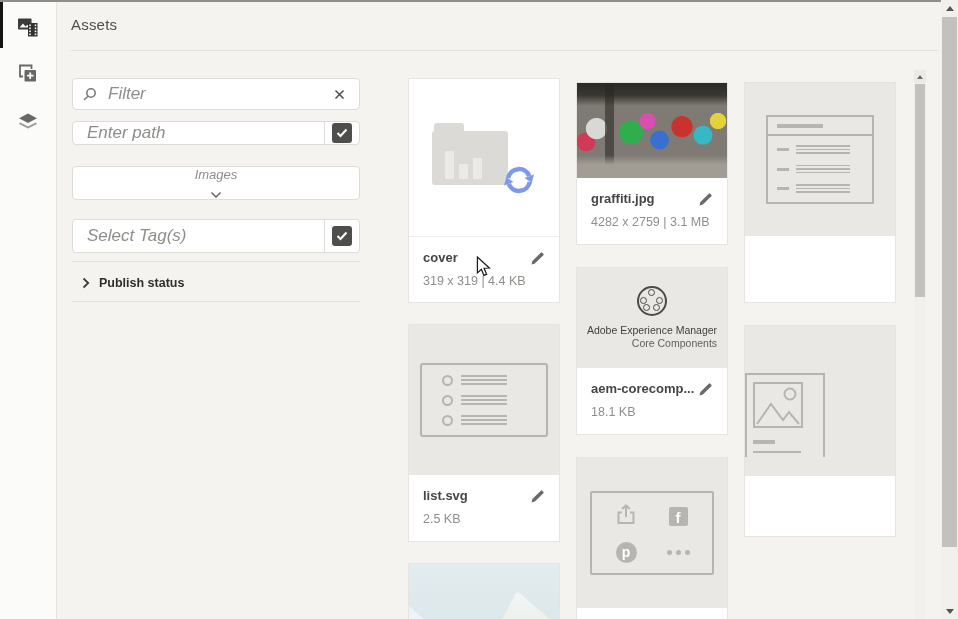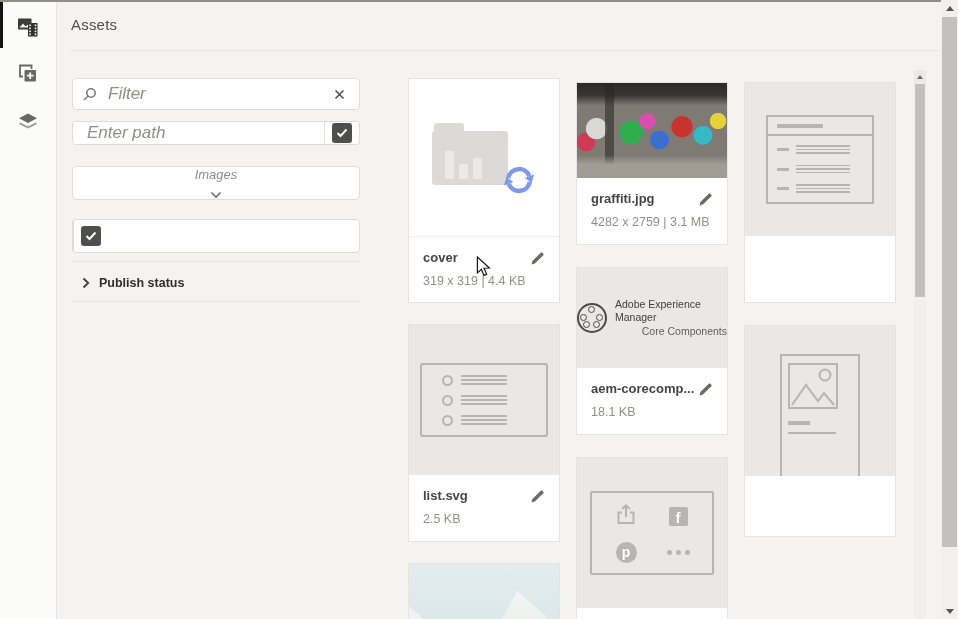--- a/index.html
+++ b/index.html
@@ -34,21 +34,21 @@
   .d1{top:261px;} .d2{top:301px;}
   .publish-row{position:absolute;left:82px;top:272px;height:22px;display:flex;align-items:center;gap:9px;}
   .publish-label{font-size:12.5px;font-weight:bold;color:#2f2f2d;}
 
   
   .col{position:absolute;width:152px;display:flex;flex-direction:column;}
   .col1{left:408px;top:78px;gap:21px;}
   .col2{left:576px;top:82px;gap:22px;}
   .col3{left:744px;top:82px;gap:22px;}
   .card{background:#fff;border:1px solid #e5e4e0;border-radius:0;overflow:hidden;flex:none;box-sizing:border-box;}
-  .thumb{width:150px;background:#e9e8e4;position:relative;overflow:hidden;}
+  .thumb{width:150px;background:#e9e8e4;position:relative;overflow:hidden;flex-direction:column;}
   .caption{padding:13px 14px 15px;}
   .name-row{display:flex;align-items:flex-start;justify-content:space-between;height:18px;}
   .a-name{font-size:13px;font-weight:bold;color:#454545;white-space:nowrap;overflow:hidden;max-width:118px;}
   .a-meta{font-size:12.5px;color:#8f8e8a;margin-top:6px;height:16px;white-space:nowrap;}
   .edit-btn{flex:none;margin-top:1px;}
 
   
   .thumb-cover{height:157px;background:#fff;border-bottom:1px solid #efeeea;display:flex;align-items:center;justify-content:center;}
   .cover-wrap{position:relative;width:104px;height:70px;}
   .folder-tab{position:absolute;left:2px;top:0;width:30px;height:12px;background:#dbdad6;border-radius:3px 3px 0 0;}
@@ -220,20 +220,23 @@
   <div class="fbox select-box">
     <span class="select-value">Images</span>
     <span style="display:flex;">
       <svg width="12" height="8" viewBox="0 0 12 8">
           <path d="M1.5 1.5 L6 6 L10.5 1.5" stroke="#6e6e6c" stroke-width="1.6" fill="none"></path>
         </svg>
     </span>
   </div>
 
   <div class="fbox tags-box">
+    <span class="pad-input">
+        <input type="text" placeholder="Select Tag(s)" style="">
+      </span>
     <span class="check-cell">
       <span class="checkbox">
         <svg width="12" height="10" viewBox="0 0 12 10">
             <path d="M1.5 5 L4.5 8 L10.5 1.5" stroke="#fff" stroke-width="2" fill="none"></path>
           </svg>
       </span>
     </span>
   </div>
 
   <div class="fdivider d1"></div>

